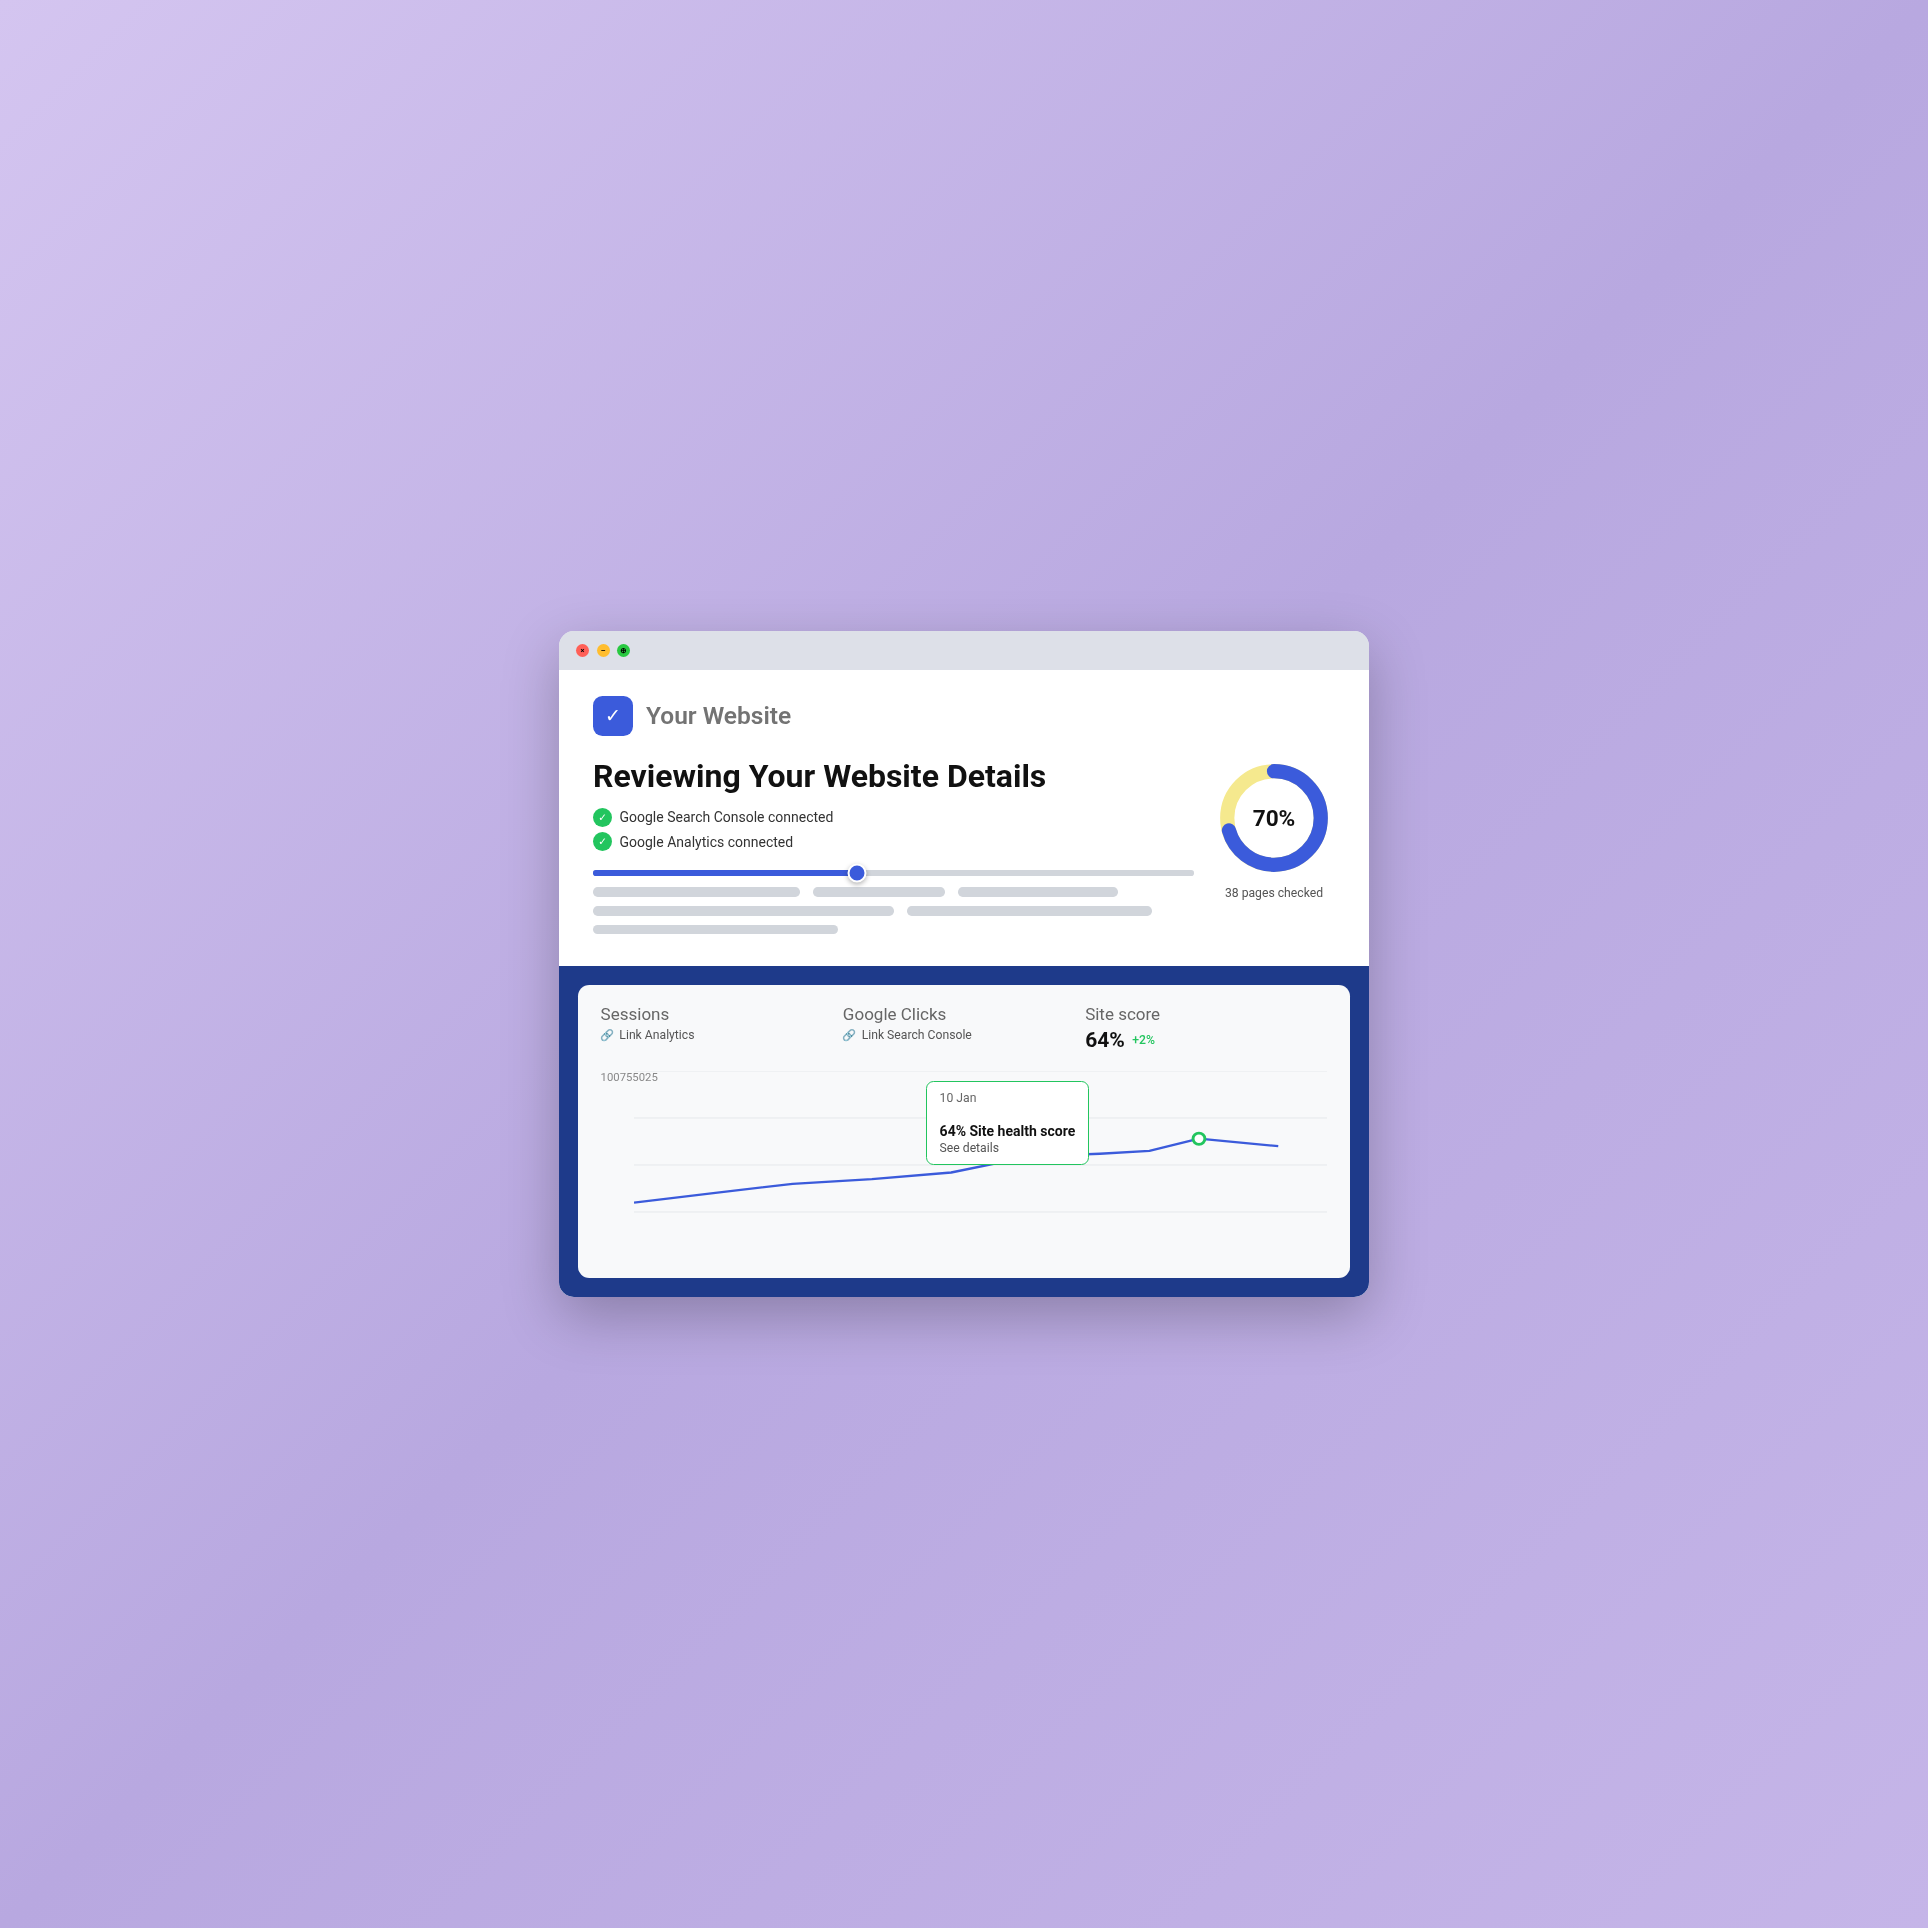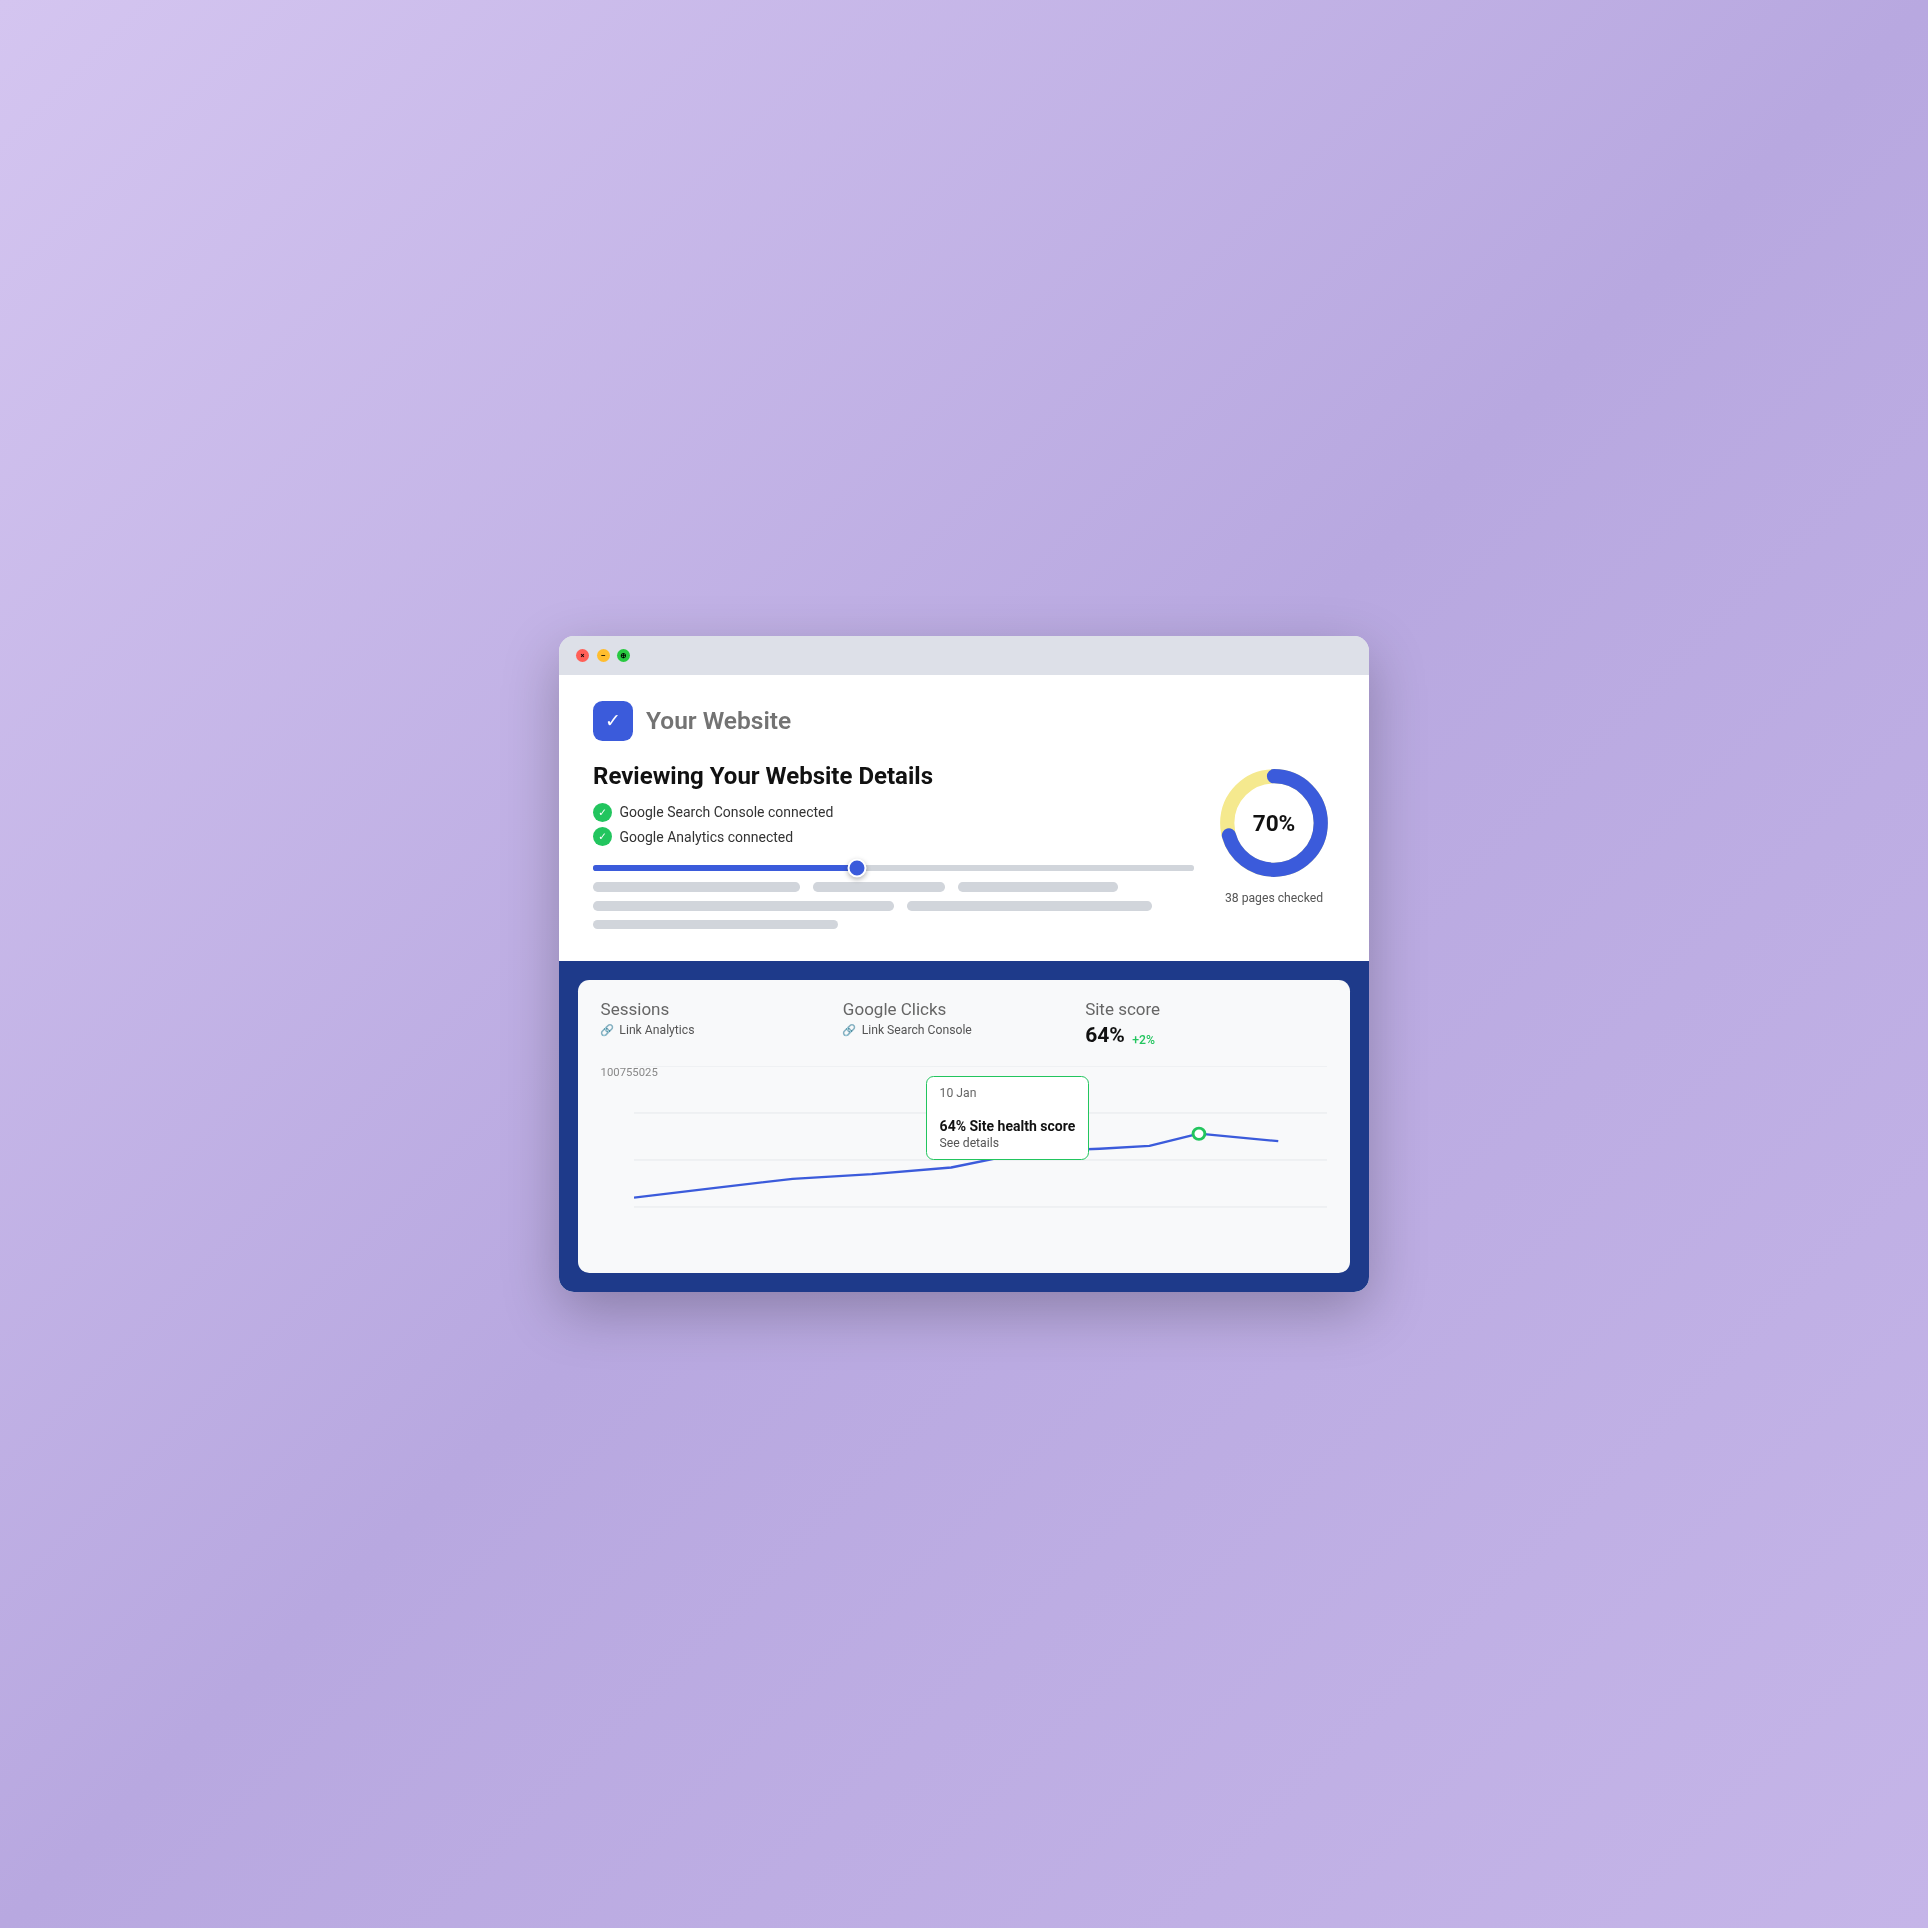--- a/index.html
+++ b/index.html
@@ -87,21 +87,21 @@
       display: flex;
       align-items: flex-start;
       justify-content: space-between;
     }
 
     .left-content {
       flex: 1;
     }
 
     .reviewing-title {
-      font-size: 24px;
+      font-size: 32px;
       font-weight: 700;
       color: #111;
       margin-bottom: 13px;
     }
 
     .pages-found-row {
       display: flex;
       align-items: baseline;
       gap: 11.3px;
       margin-bottom: 15px;
@@ -272,21 +272,21 @@
       color: #555;
       cursor: pointer;
     }
 
     .link-icon {
       font-size: 11.3px;
     }
 
     .metric-value-row {
       display: flex;
-      align-items: flex-end;
+      align-items: center;
       gap: 7.5px;
     }
 
     .metric-value {
       font-size: 21px;
       font-weight: 700;
       color: #111;
     }
 
     .metric-change-positive {

